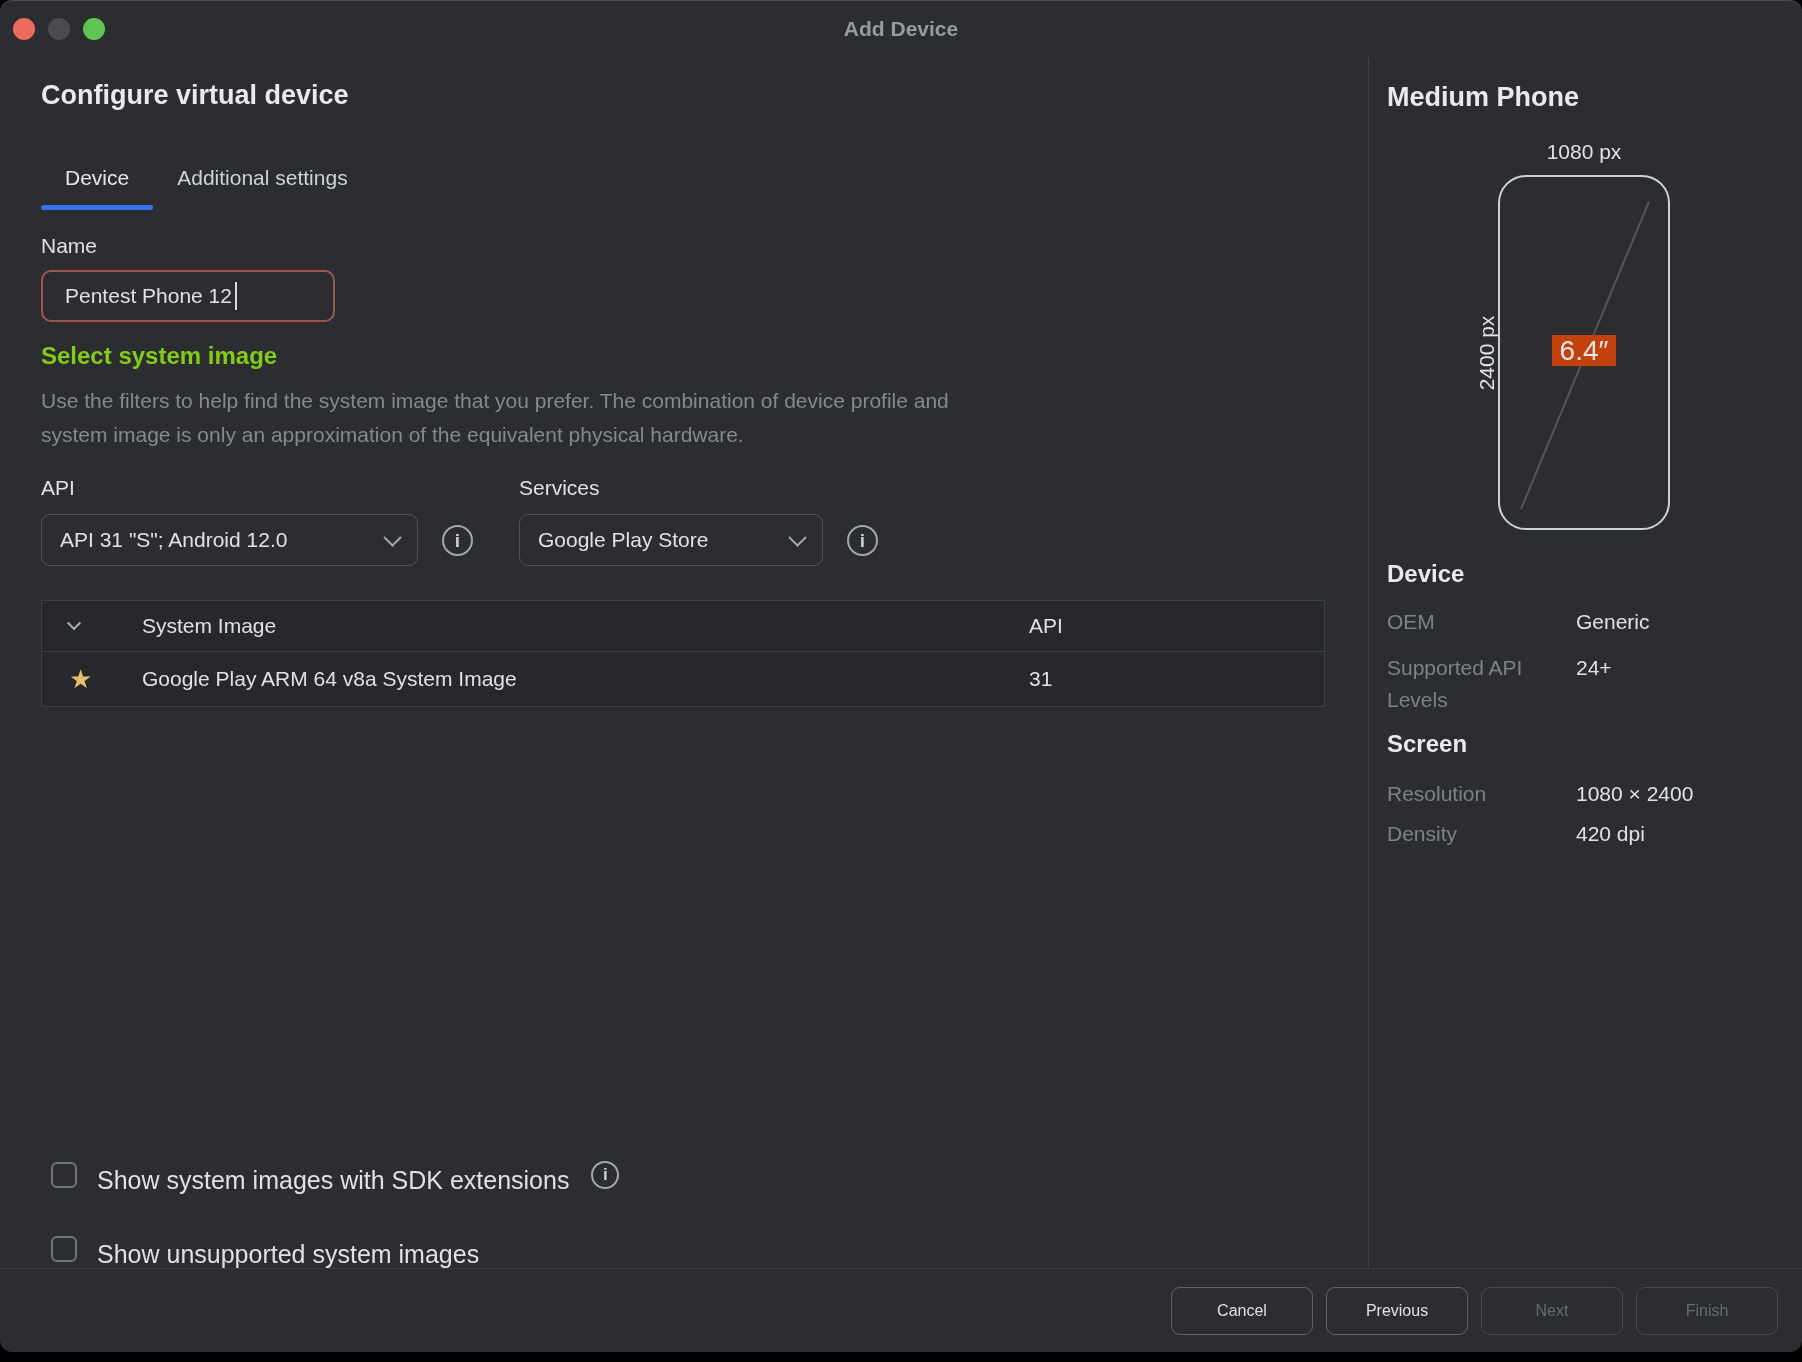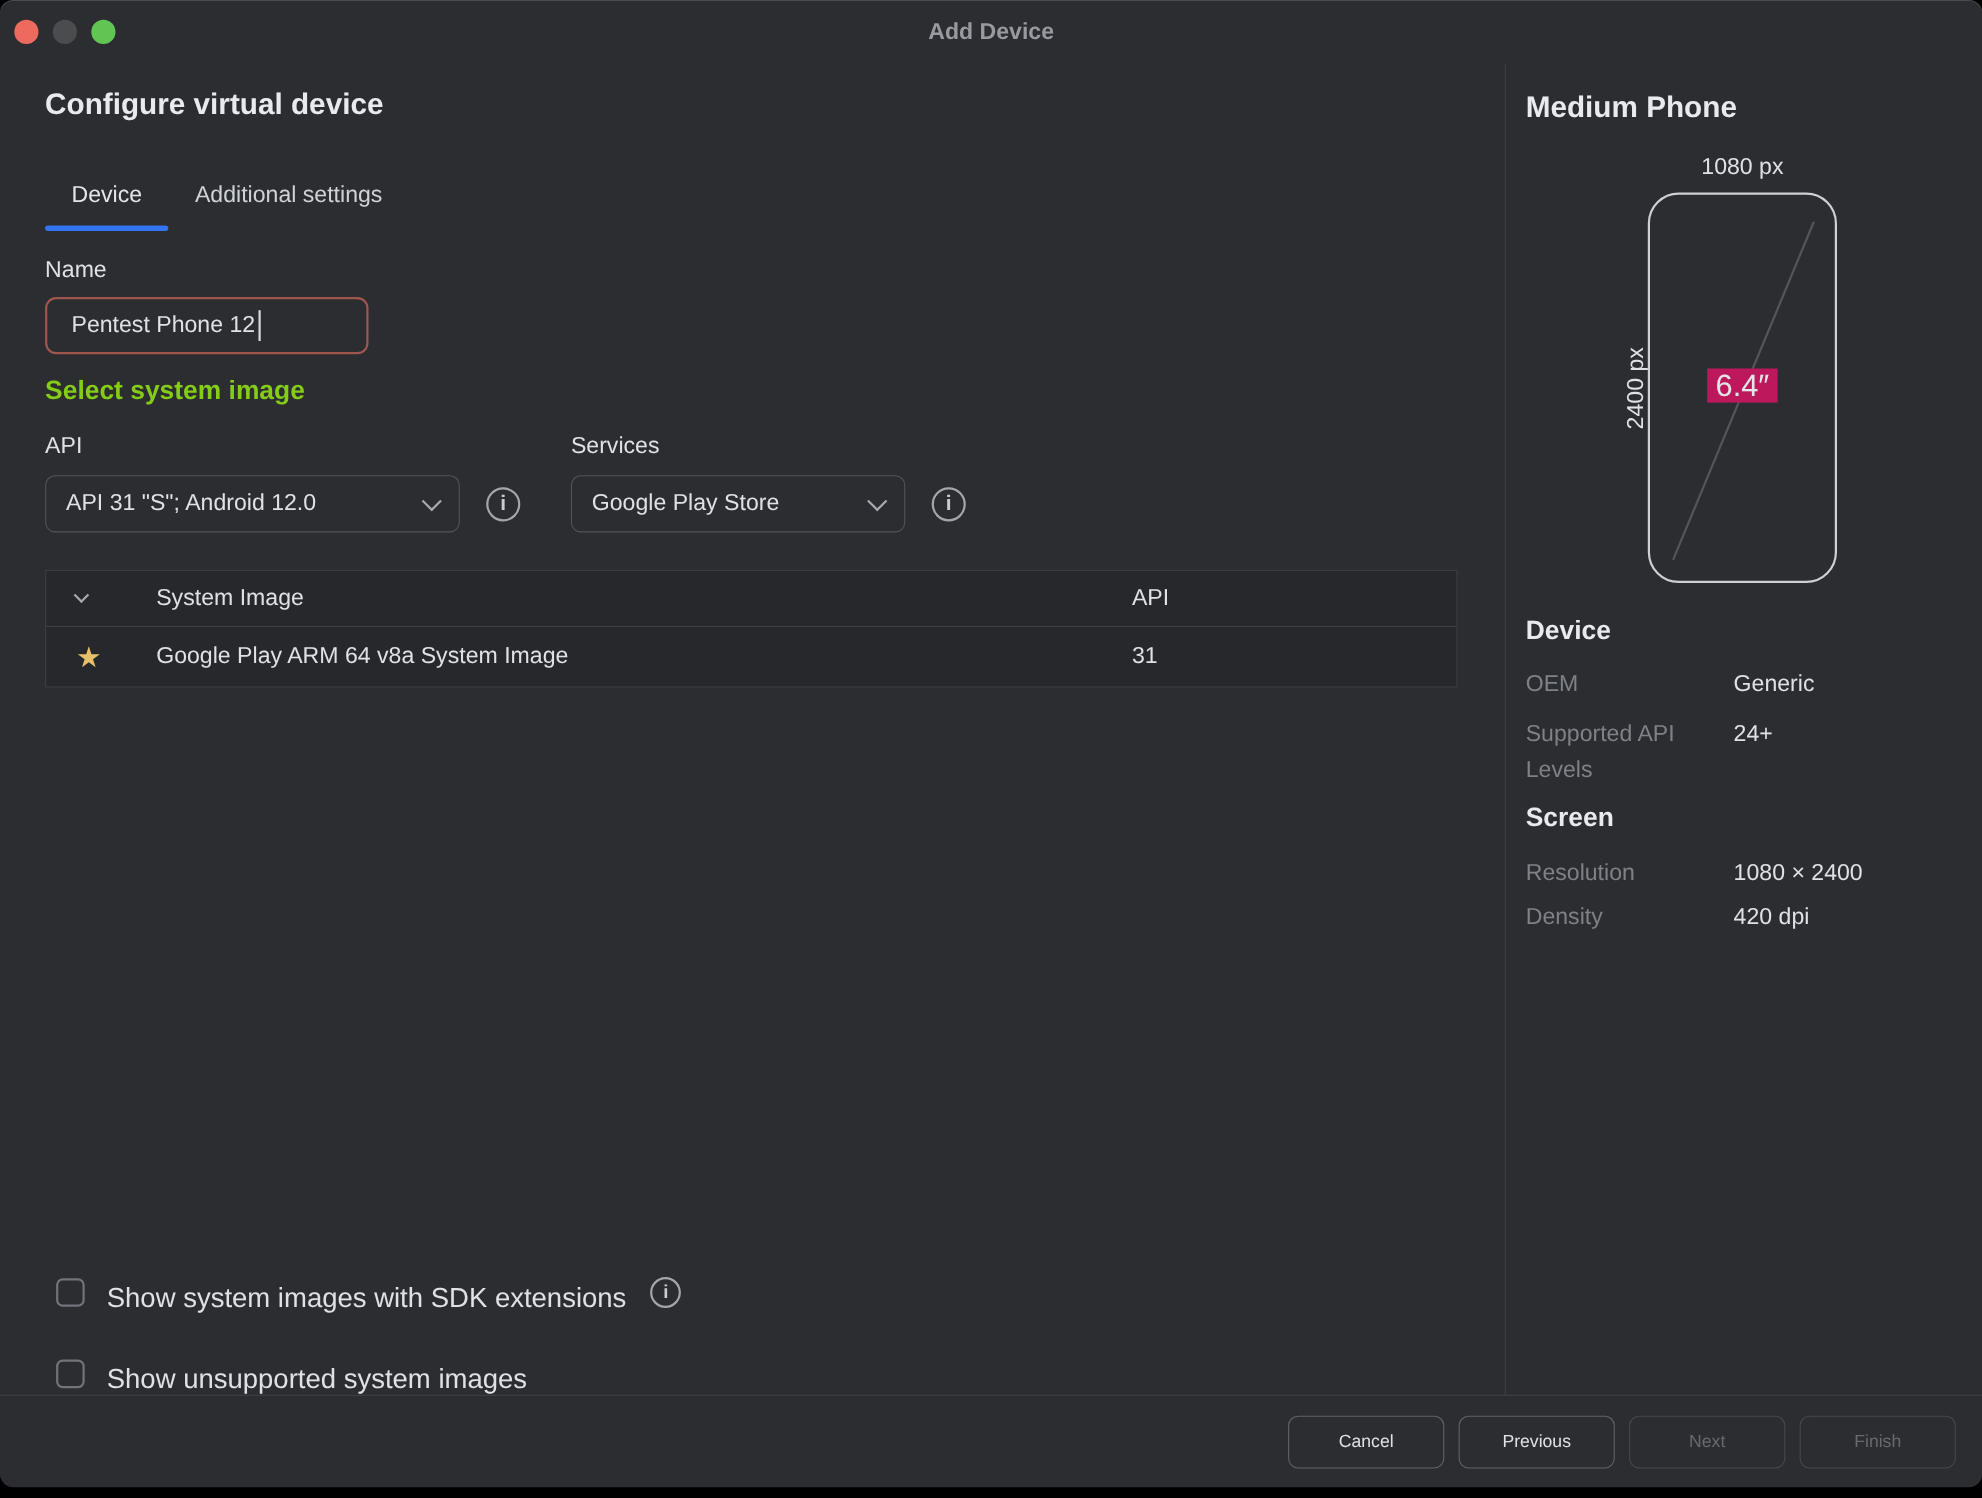--- a/index.html
+++ b/index.html
@@ -66,21 +66,21 @@
   .check-row { display:flex; align-items:center; }
   .checkbox { width:26px; height:26px; border:2px solid #71757B; border-radius:6px; background:transparent; flex:none; }
   .check-label { margin-left:20px; font-size:25px; color:#DFE1E5;margin-top:12px; }
   .check-row .info-btn { margin:0 0 0 22px; width:28px; height:28px; font-size:17px; }
   
   .side-title { position:absolute; left:18px; top:24px; font-size:27px; font-weight:700; color:#E8EAED; }
   .dim-top { position:absolute; left:129px; top:82px; width:172px; text-align:center; font-size:21px; color:#DFE1E5; }
   .phone { position:absolute; left:129px; top:117px; width:172px; height:355px; border:2px solid #CDD0D4; border-radius:28px; }
   .diag { position:absolute; left:21px; top:331px; width:333px; height:2px; background:#53565B; transform-origin:0 50%; transform:rotate(-67.4deg); }
   .dim-size { position:absolute; left:0; right:0; top:158px; text-align:center; font-size:28px; color:#E3E5E8; }
-  .dim-size span { background:#be185d; padding:0 8px; }
+  .dim-size span { background:#c2410c; padding:0 8px; }
   .dim-left { position:absolute; left:88px; top:117px; width:60px; height:355px; display:flex; align-items:center; justify-content:center; }
   .dim-left span { transform:rotate(-90deg); white-space:nowrap; font-size:21px; color:#DFE1E5; }
   .side-sec-title { position:absolute; left:18px; font-size:24px; font-weight:700; color:#E8EAED; }
   .side-rows { position:absolute; left:18px; display:grid; grid-template-columns:180px auto; column-gap:9px; row-gap:14px; font-size:21px; line-height:32px; align-items:start; }
   .side-rows .lab { color:#7E8288; }
   .side-rows .val { color:#DFE1E5; }
   
   .footer { height:84px; border-top:1px solid rgba(255,255,255,0.08); display:flex; align-items:center; justify-content:flex-end; gap:13px; padding-right:24px; }
   .btn {
     height:48px; min-width:142px; padding:0 30px; border:1px solid #60646A; border-radius:9px;
@@ -118,20 +118,24 @@
         </div>
       </div>
 
       <div class="field-label">Name</div>
       <div class="input-box">
         <span>Pentest Phone 12</span>
         <span class="caret"></span>
       </div>
 
       <div class="h2">Select system image</div>
+      <div class="desc">
+        <div>Use the filters to help find the system image that you prefer. The combination of device profile and</div>
+        <div>system image is only an approximation of the equivalent physical hardware.</div>
+      </div>
 
       <div class="filters">
         <div class="filter-col">
           <div class="field-label">API</div>
           <div class="dropdown dd-api">
             <span>API 31 "S"; Android 12.0</span>
             <span class="chev"></span>
           </div>
         </div>
         <div class="info-btn">i</div>

